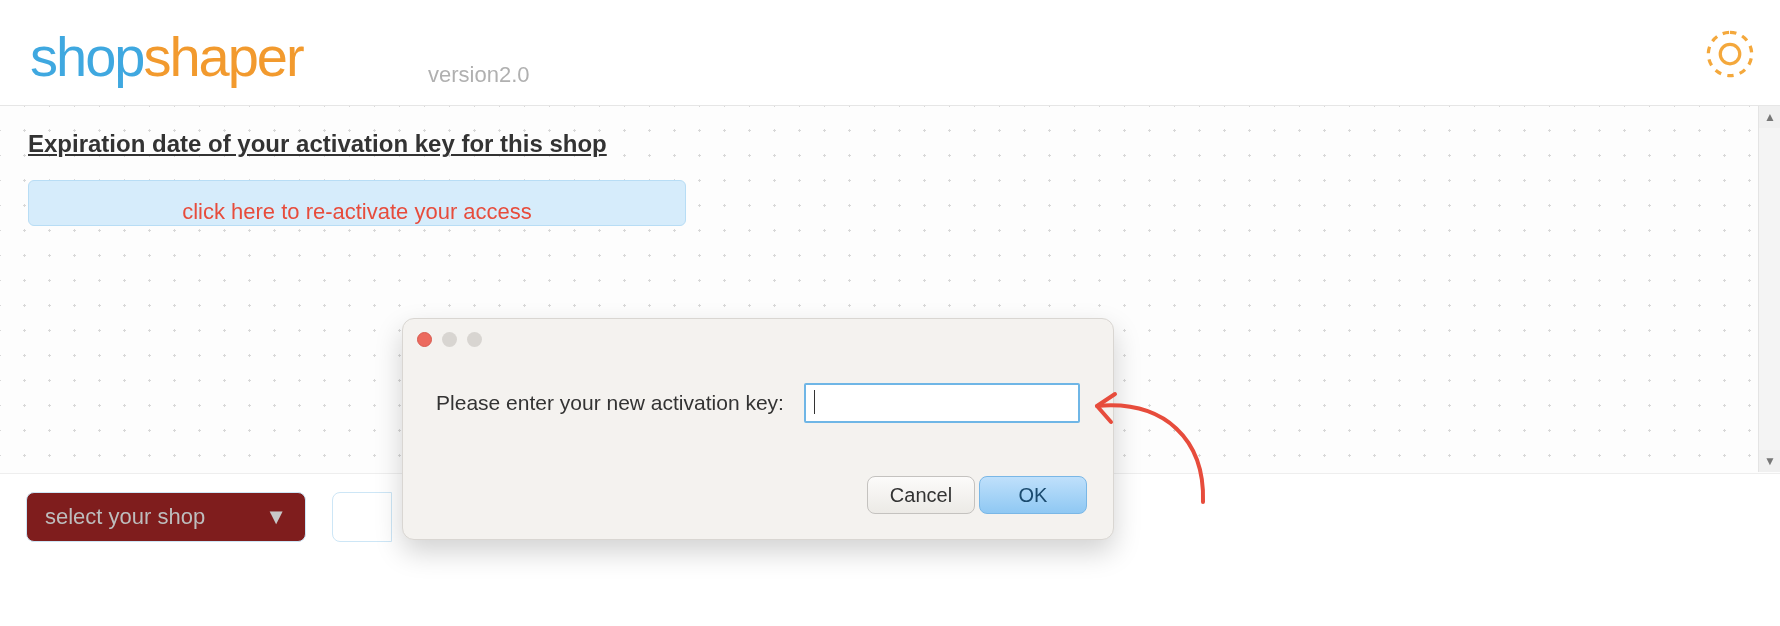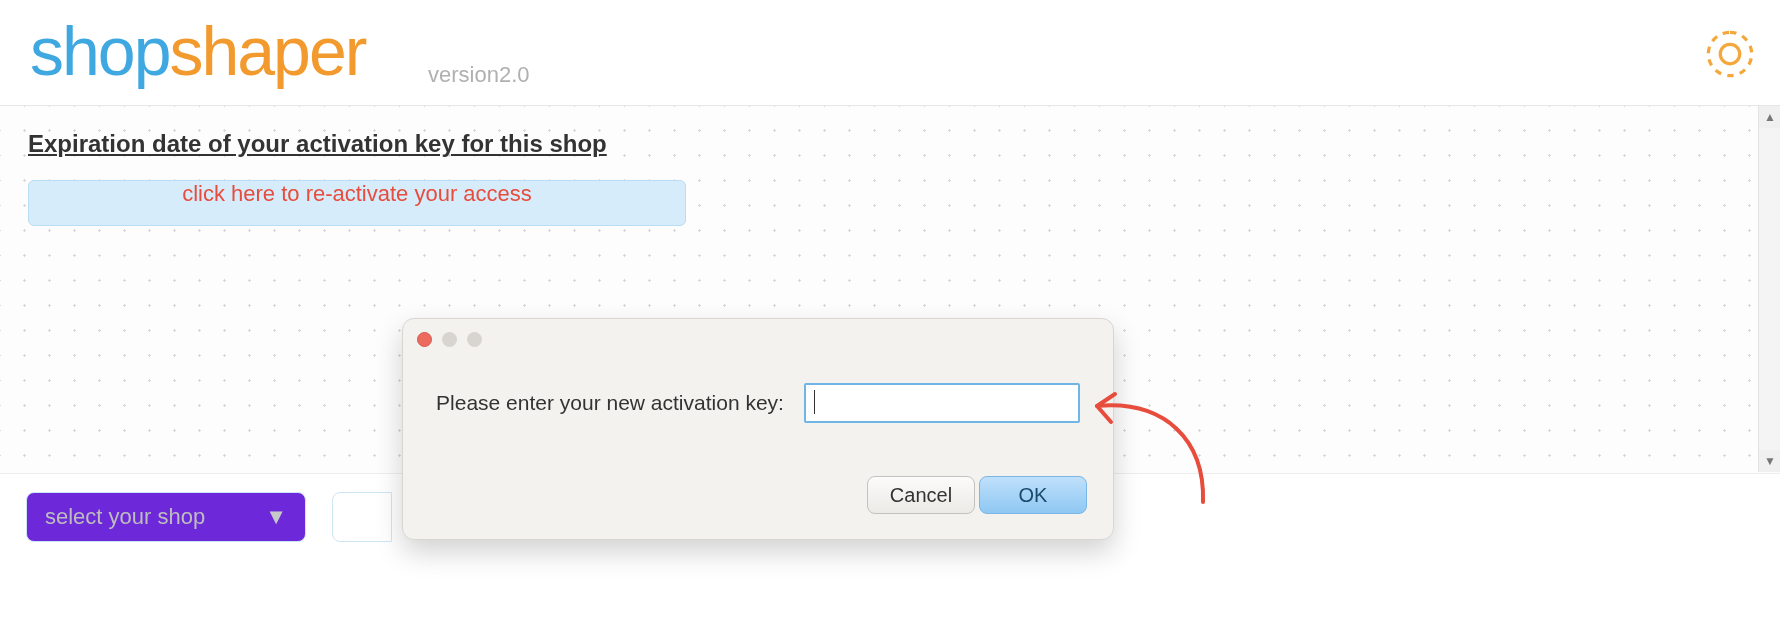--- a/index.html
+++ b/index.html
@@ -14,22 +14,22 @@
 
   
   .header {
     height: 105px;
     position: relative;
     background: #fff;
   }
   .logo {
     position: absolute;
     left: 30px;
-    top: 12px;
-    font-size: 68px;
+    top: 24px;
+    font-size: 56px;
     font-weight: 400;
     letter-spacing: -2px;
     font-family: "Segoe UI", "Helvetica Neue", Arial, sans-serif;
   }
   .logo .shop-part { color: #3fa8e0; font-weight: 400; }
   .logo .shaper-part { color: #f29a2e; font-weight: 400; }
   .version {
     position: absolute;
     left: 428px;
     top: 62px;
@@ -101,21 +101,21 @@
     font-weight: 600;
     margin-bottom: 22px;
   }
   .reactivate-bar {
     width: 658px;
     height: 46px;
     background: #d6ecfb;
     border: 1px solid #b8ddf5;
     border-radius: 6px;
     display: flex;
-    align-items: flex-start;
+    align-items: flex-end;
     justify-content: center;
     color: #e74c3c;
     font-size: 22px;
     cursor: pointer;
   }
 
   
   .fake-scrollbar {
     position: absolute;
     top: 106px; right: 0;
@@ -138,21 +138,21 @@
     position: absolute;
     left: 0; right: 0; top: 473px; height: 153px;
     background: #fff;
     border-top: 1px solid #eee;
     padding: 18px 26px;
   }
   .shop-select {
     width: 280px; height: 50px;
     border: 1px solid #cde6f6;
     border-radius: 8px;
-    background: #6d28d9;
+    background: #7f1d1d;
     display: flex; align-items: center;
     padding: 0 18px;
     color: #bdbdbd;
     font-size: 22px;
     justify-content: space-between;
     cursor: pointer;
     gap: 48px;
   }
   .shop-select .caret { color: #c8c8c8; }
   .next-field {

